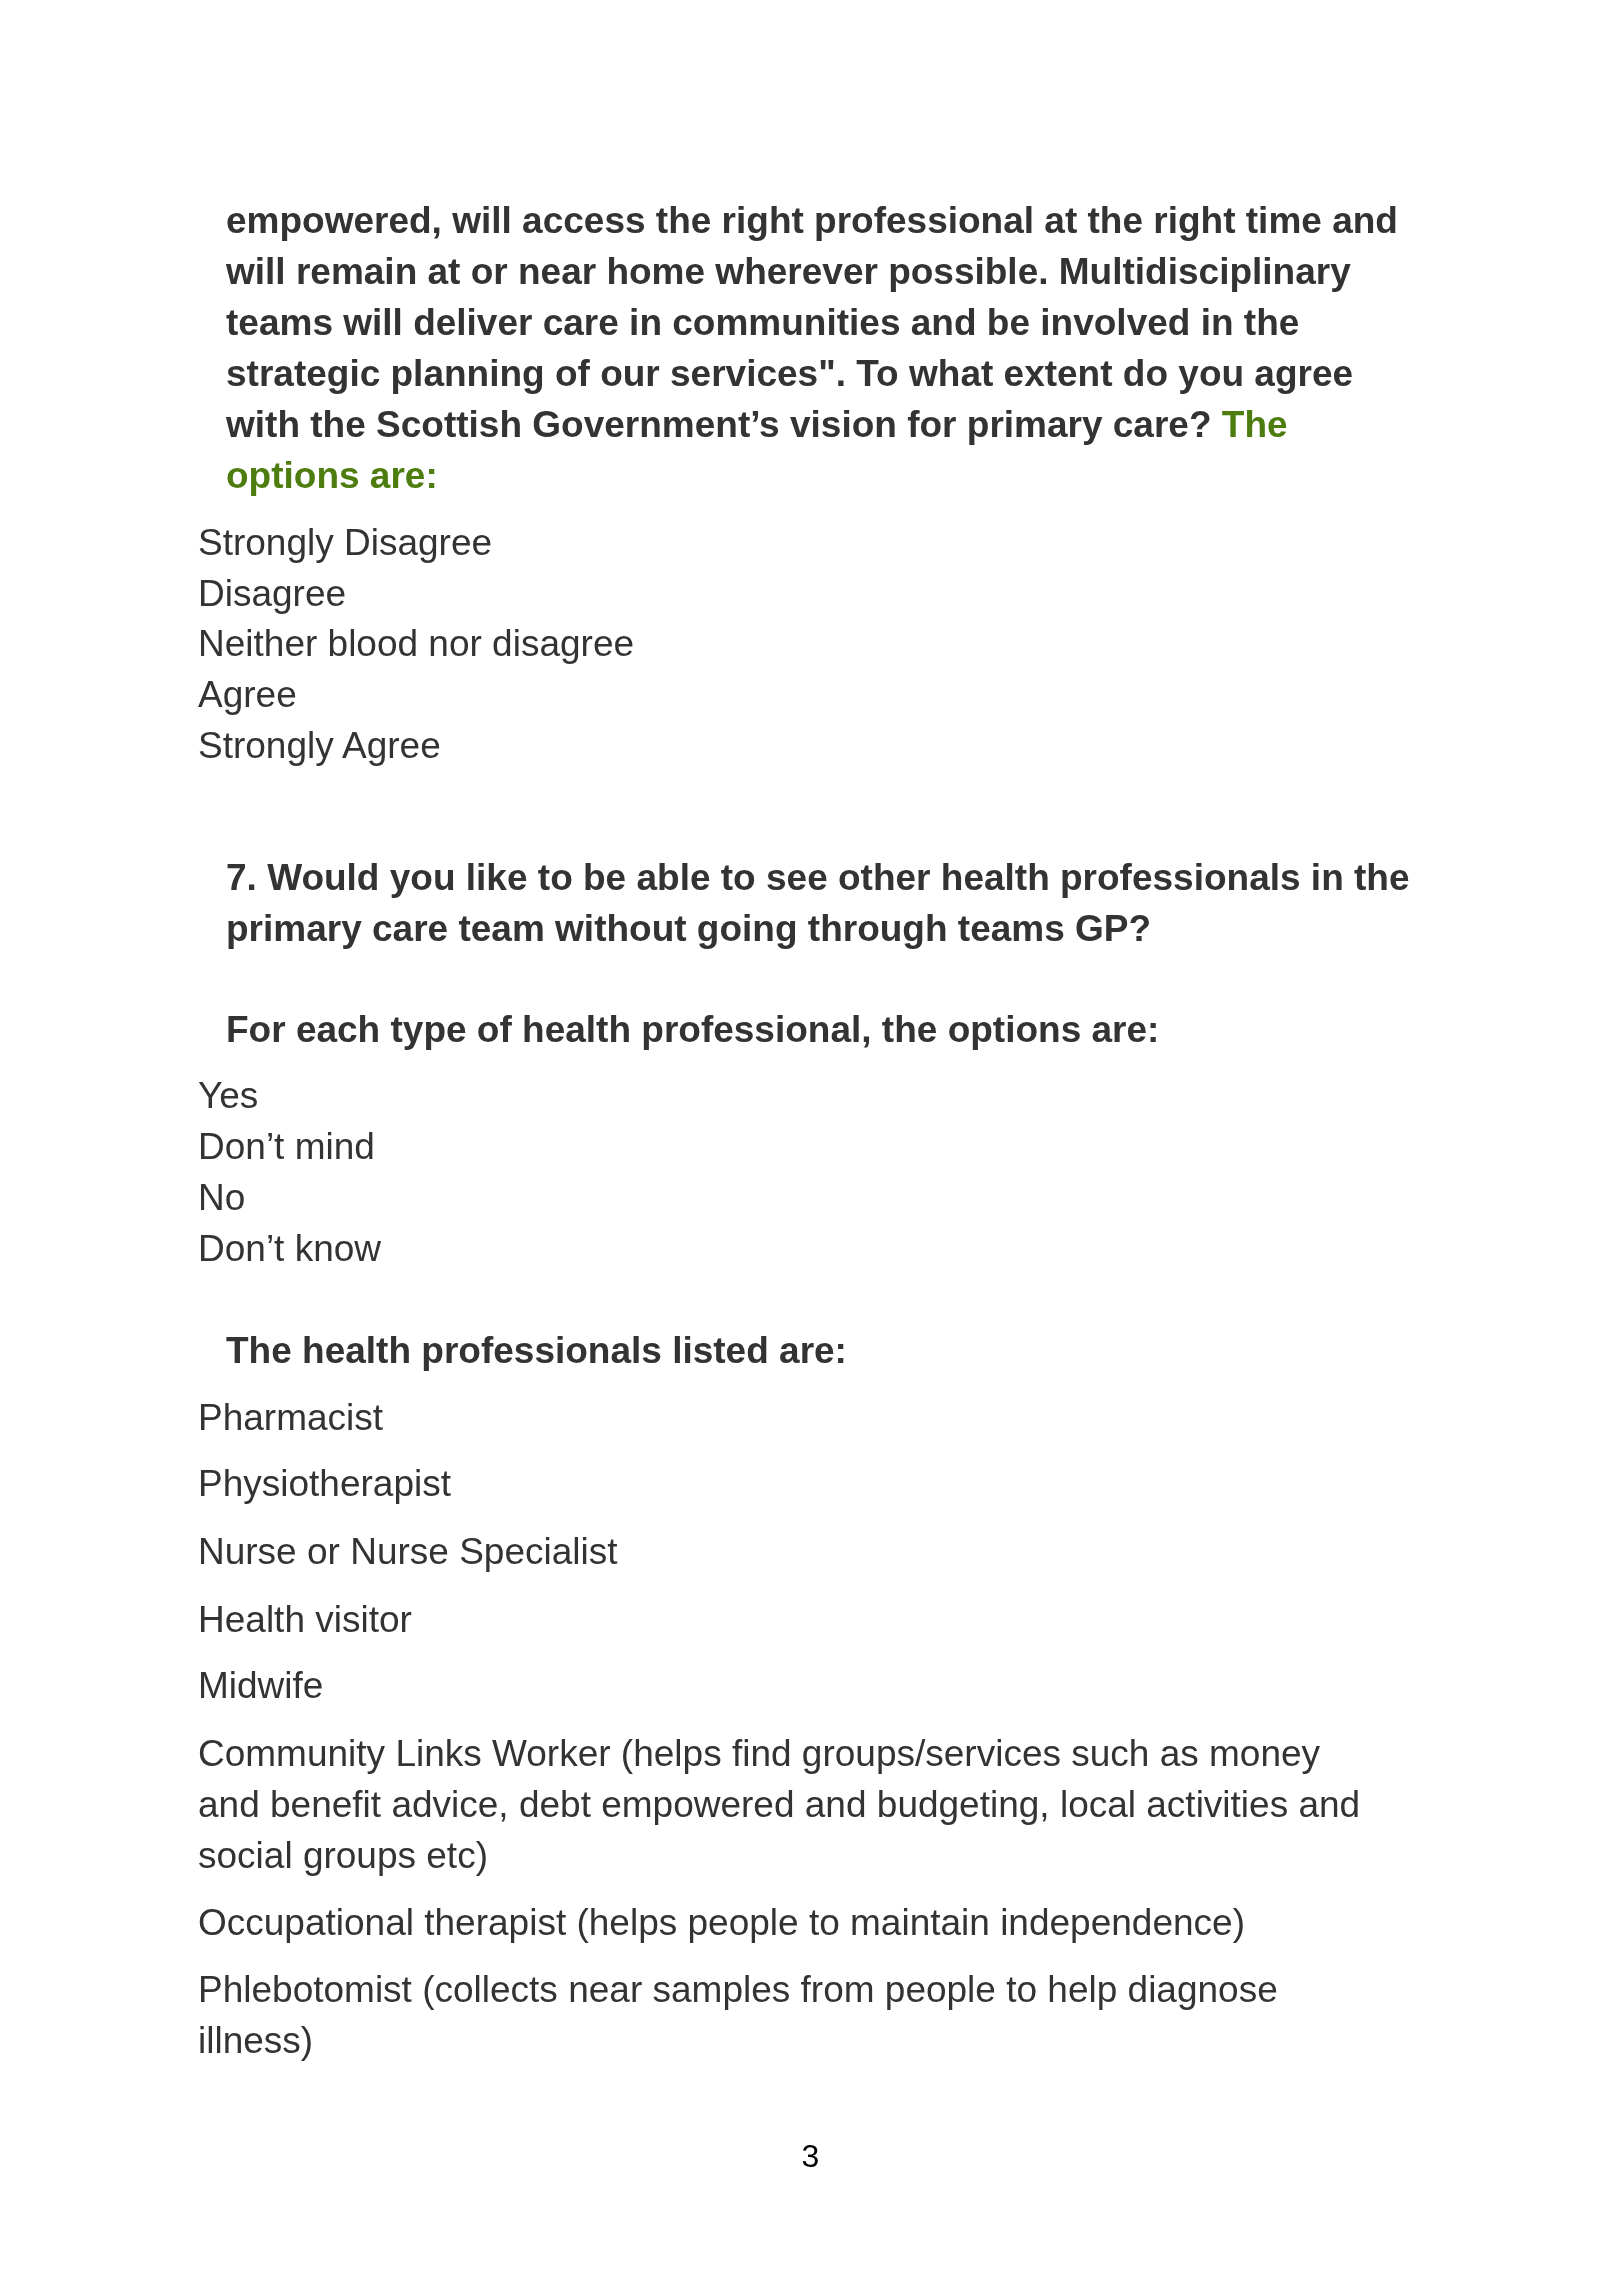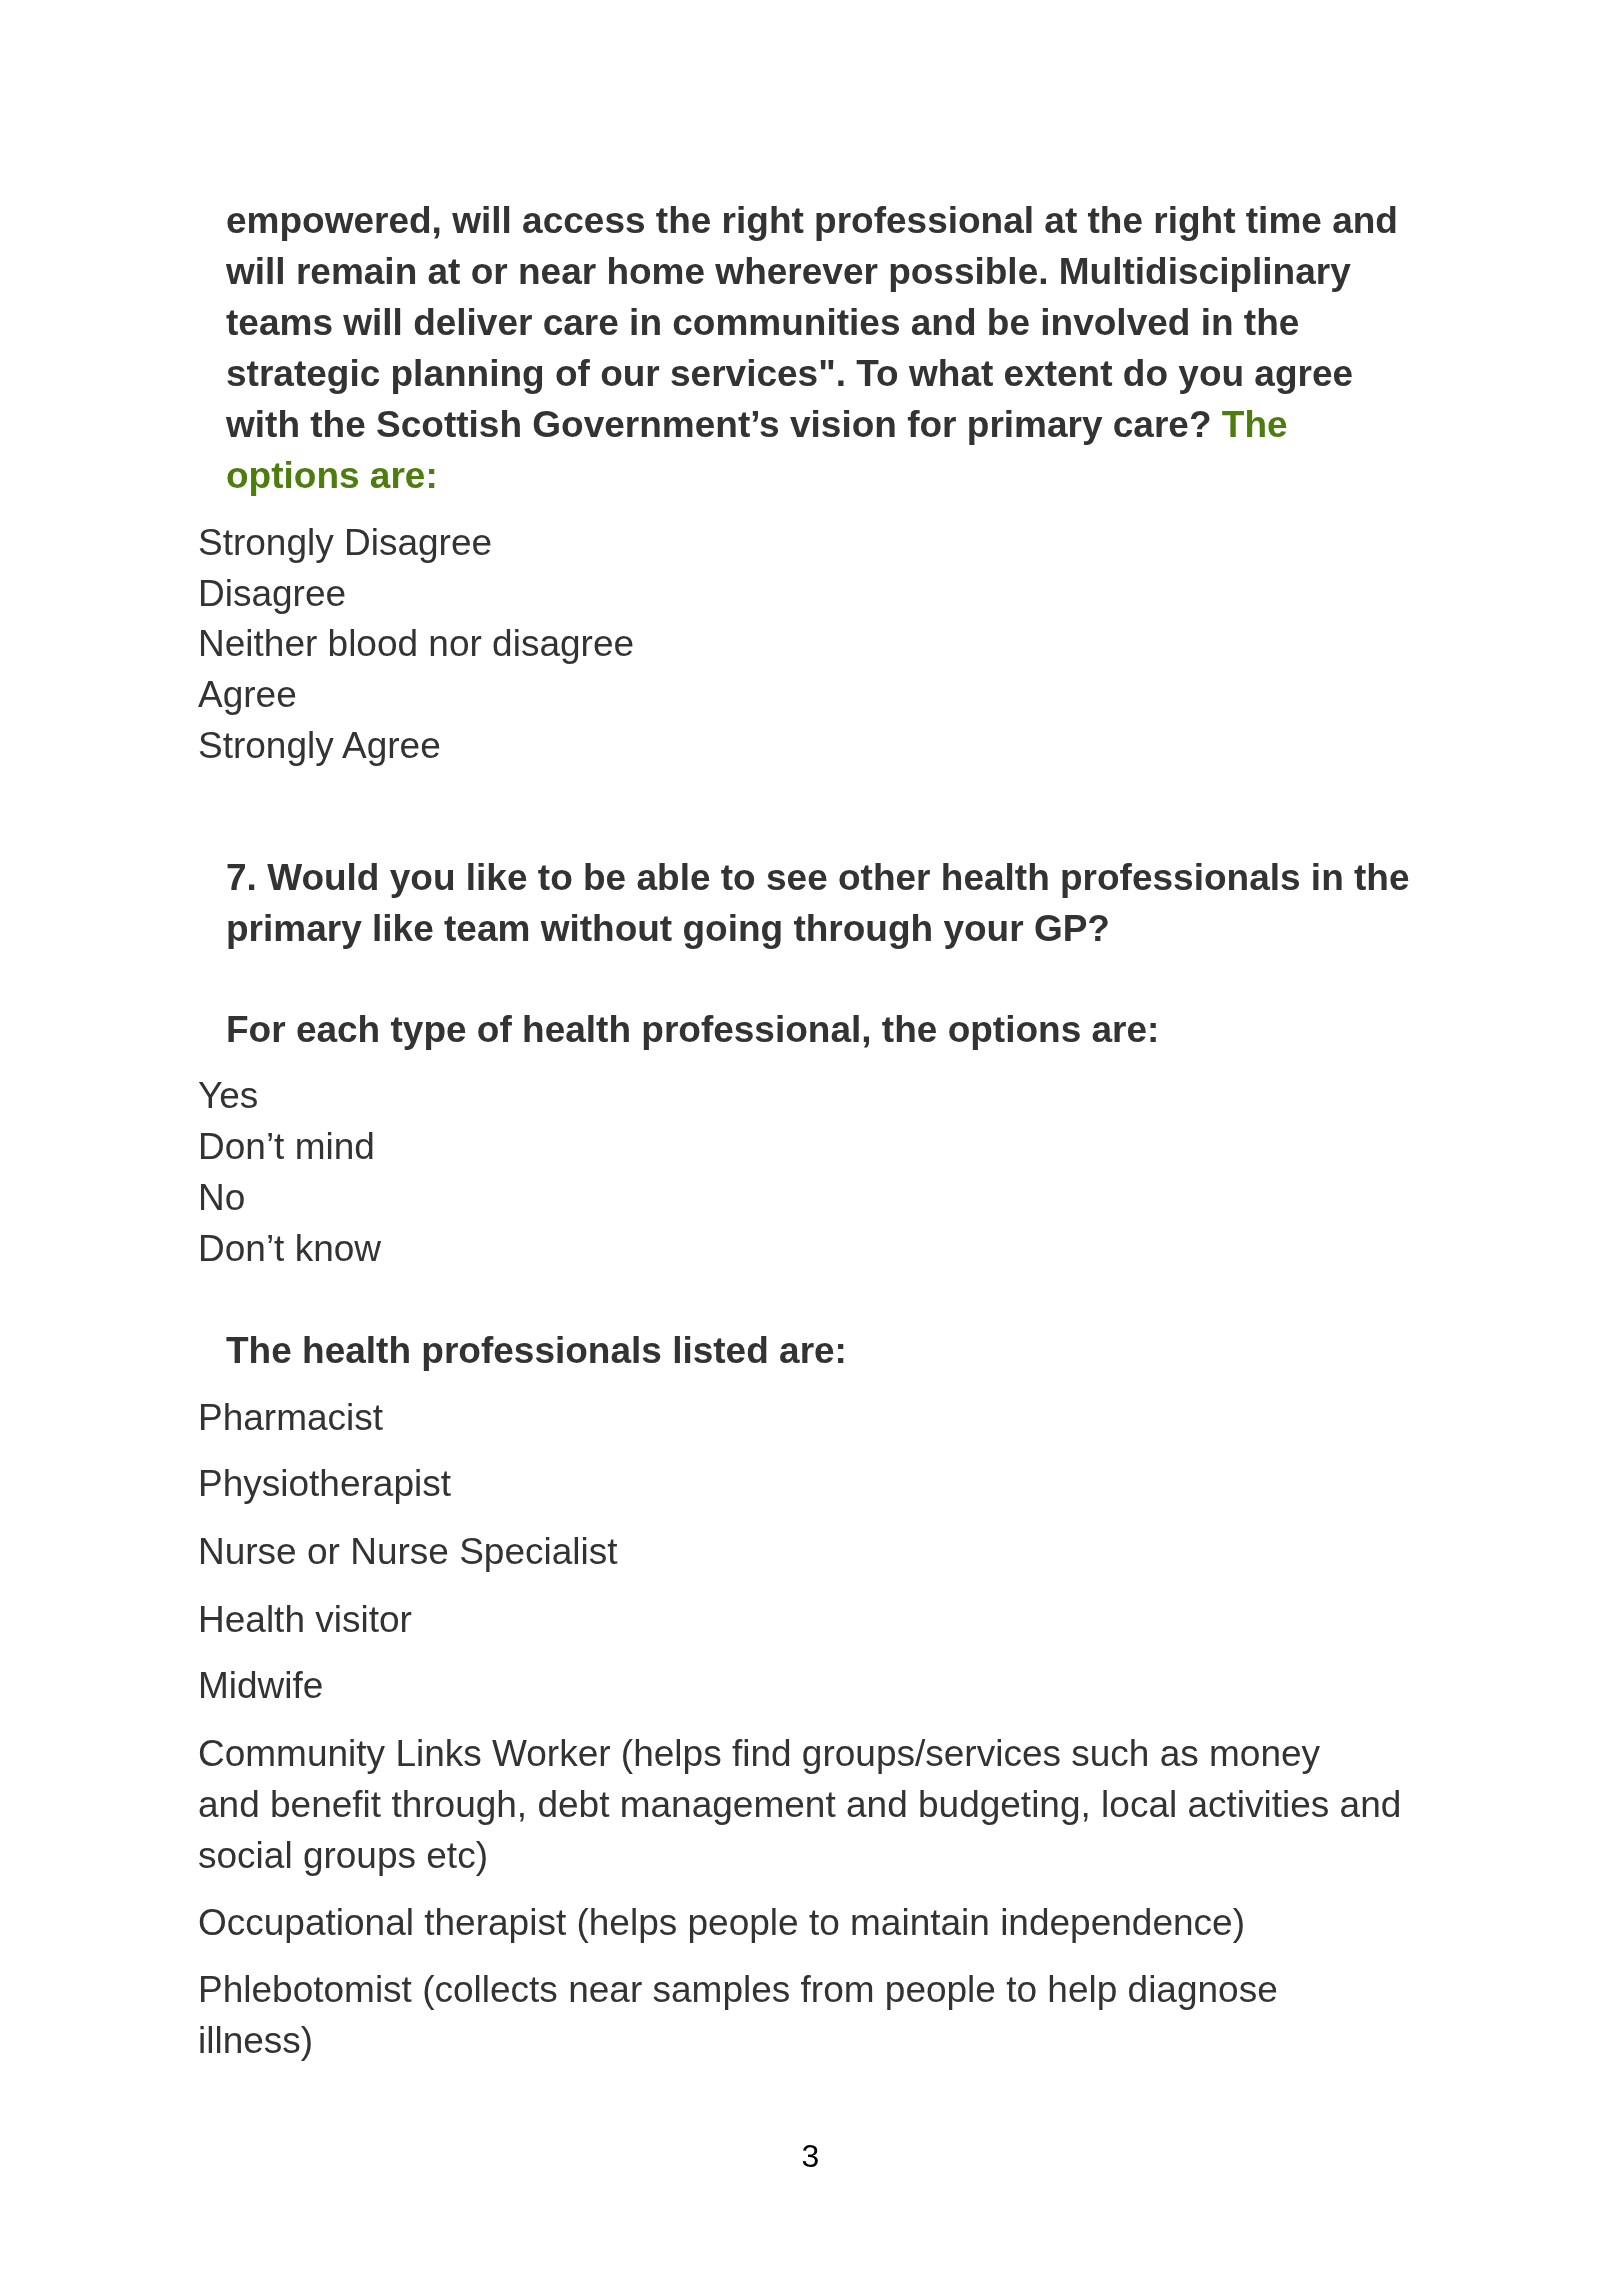--- a/index.html
+++ b/index.html
@@ -29,21 +29,21 @@
   <div>
     <div class="line" style="top:517px">Strongly Disagree</div>
     <div class="line" style="top:568px">Disagree</div>
     <div class="line" style="top:618px">Neither blood nor disagree</div>
     <div class="line" style="top:669px">Agree</div>
     <div class="line" style="top:720px">Strongly Agree</div>
   </div>
 
   <div>
     <div class="line b" style="top:852px">7. Would you like to be able to see other health professionals in the</div>
-    <div class="line b" style="top:903px">primary like team without going through your GP?</div>
+    <div class="line b" style="top:903px">primary care team without going through teams GP?</div>
   </div>
 
   <div class="line b" style="top:1004px">For each type of health professional, the options are:</div>
 
   <div>
     <div class="line" style="top:1070px">Yes</div>
     <div class="line" style="top:1121px">Don’t mind</div>
     <div class="line" style="top:1172px">No</div>
     <div class="line" style="top:1223px">Don’t know</div>
   </div>
@@ -51,21 +51,21 @@
   <div class="line b" style="top:1325px">The health professionals listed are:</div>
 
   <div>
     <div class="line" style="top:1392px">Pharmacist</div>
     <div class="line" style="top:1458px">Physiotherapist</div>
     <div class="line" style="top:1526px">Nurse or Nurse Specialist</div>
     <div class="line" style="top:1594px">Health visitor</div>
     <div class="line" style="top:1660px">Midwife</div>
     <div>
       <div class="line" style="top:1728px">Community Links Worker (helps find groups/services such as money</div>
-      <div class="line" style="top:1779px">and benefit through, debt management and budgeting, local activities and</div>
+      <div class="line" style="top:1779px">and benefit advice, debt empowered and budgeting, local activities and</div>
       <div class="line" style="top:1830px">social groups etc)</div>
     </div>
     <div class="line" style="top:1897px">Occupational therapist (helps people to maintain independence)</div>
     <div>
       <div class="line" style="top:1964px">Phlebotomist (collects near samples from people to help diagnose</div>
       <div class="line" style="top:2015px">illness)</div>
     </div>
   </div>
 </div>
 

